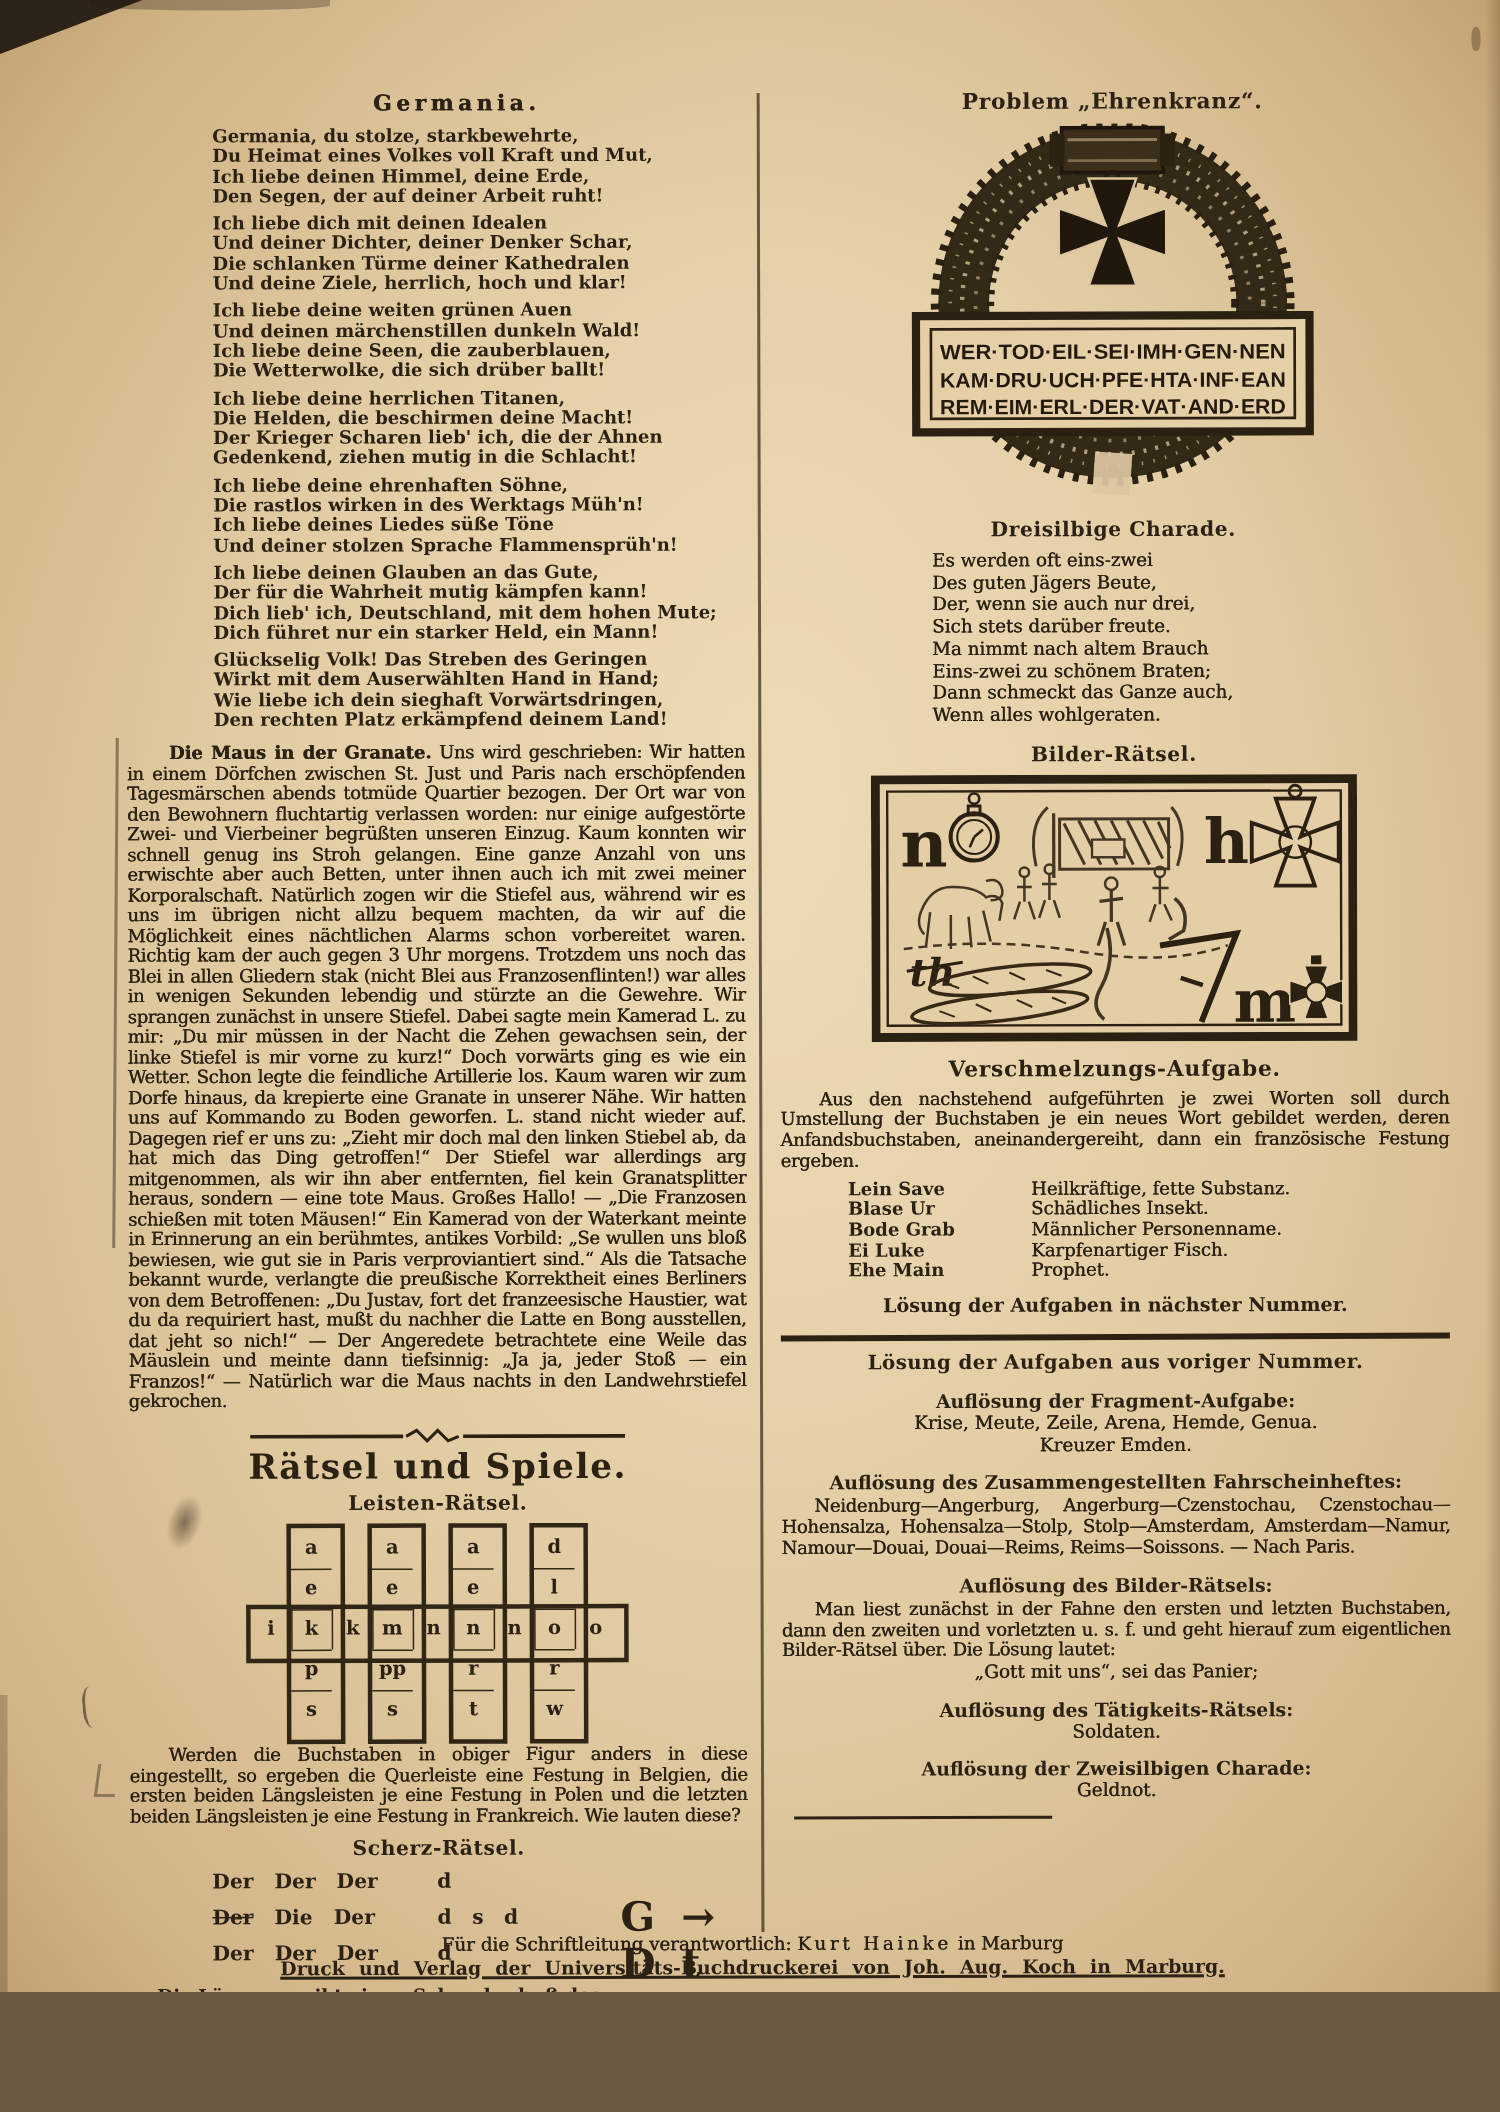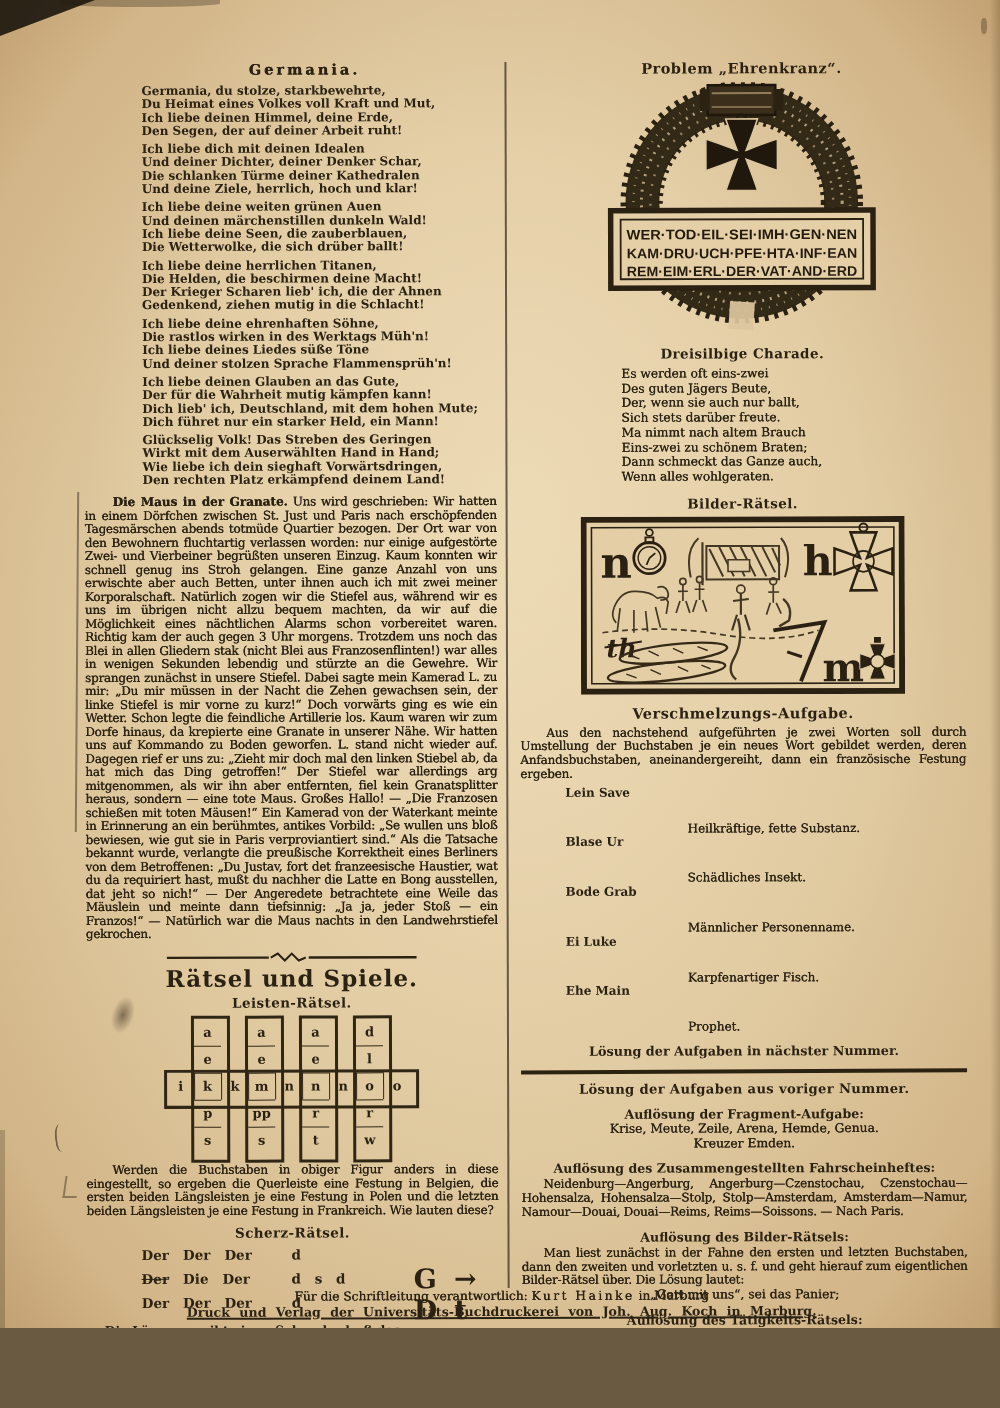--- a/index.html
+++ b/index.html
@@ -47,21 +47,21 @@
   .sword{display:inline-block;margin-right:14px;}
   .sword.struck{text-decoration:line-through;}
   .sletters{position:absolute;left:150px;top:0;word-spacing:9px;}
   .sformula{position:absolute;left:272px;top:-7px;font-size:27px;font-weight:bold;letter-spacing:4px;}
   .scherz-sol{margin:4px 0 0 18px;font-size:12.3px;font-weight:bold;}
   
   .charade{margin:5px 0 0 102px;font-size:12.2px;line-height:14.7px;}
   .pairs{margin:5px 0 0 45px;font-size:12px;line-height:13.6px;}
   .prow{display:flex;}
   .pwords{width:122px;font-weight:bold;}
-  .phint{flex:1;margin-top:36px;}
+  .phint{flex:1;}
   .note{margin:9px 0 0 0;text-align:center;font-size:12.8px;font-weight:bold;}
   .rule-thick{margin:11px 0 0 0;height:3.5px;background:#2c2212;transform:rotate(-.12deg);}
   .sol-header{margin:9px 0 0 0;text-align:center;font-size:13.2px;font-weight:bold;letter-spacing:.3px;}
   .sol-title{margin:10px 0 0 0;text-align:center;font-size:12.6px;font-weight:bold;}
   .sol-line{text-align:center;font-size:12.3px;line-height:14.6px;}
   .sol-par{margin:2px 0 0 0;font-size:12px;line-height:13.8px;text-align:justify;text-indent:22px;letter-spacing:-0.2px;}
   .rule-short{margin:9px 0 0 8px;width:172px;height:2px;background:#2c2212;}
   
   .footer{position:absolute;left:0;top:1289px;width:1000px;text-align:center;}
   .f1{font-size:12.2px;}
@@ -237,21 +237,21 @@
           <text x="160" y="176" text-anchor="middle" font-family="Liberation Sans, sans-serif" font-weight="bold" font-size="14" fill="#241b0e" textLength="232" lengthAdjust="spacingAndGlyphs">KAM·DRU·UCH·PFE·HTA·INF·EAN</text>
           <text x="160" y="194" text-anchor="middle" font-family="Liberation Sans, sans-serif" font-weight="bold" font-size="14" fill="#241b0e" textLength="232" lengthAdjust="spacingAndGlyphs">REM·EIM·ERL·DER·VAT·AND·ERD</text>
         </g>
       </svg>
 
       <h3 class="h-small" style="margin-top:11px">Dreisilbige Charade.</h3>
       <div class="charade ink">
 
       <div class="chline">Es werden oft eins-zwei</div>
           <div class="chline">Des guten Jägers Beute,</div>
-          <div class="chline">Der, wenn sie auch nur ballt,</div>
+          <div class="chline">Der, wenn sie auch nur drei,</div>
           <div class="chline">Sich stets darüber freute.</div>
           <div class="chline">Ma nimmt nach altem Brauch</div>
           <div class="chline">Eins-zwei zu schönem Braten;</div>
           <div class="chline">Dann schmeckt das Ganze auch,</div>
           <div class="chline">Wenn alles wohlgeraten.</div>
         </div>
 
       <h3 class="h-small" style="margin-top:11px">Bilder-Rätsel.</h3>
 
       <svg width="324" height="178" viewBox="0 0 330 181" style="display:block;margin:5px auto 0 auto;">

